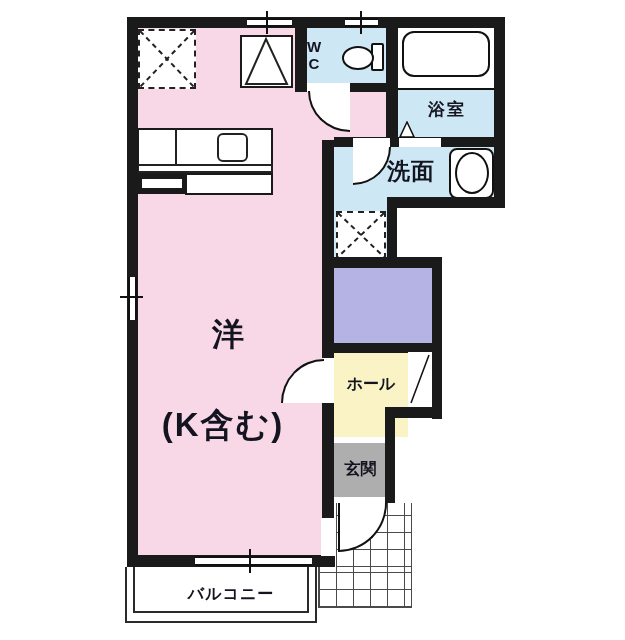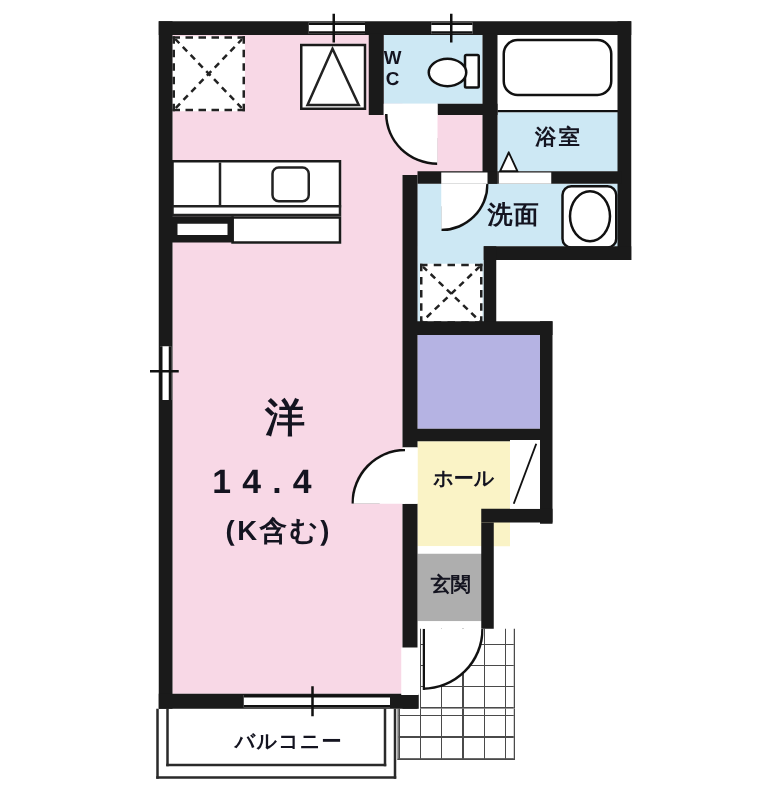--- a/index.html
+++ b/index.html
@@ -142,21 +142,20 @@
   <div class="abs win-h" style="left:345px;top:18px;width:33px;height:9px;"></div>
   <div class="abs tick" style="left:360px;top:11px;width:2px;height:23px;"></div>
   <div class="abs win-v" style="left:128px;top:277px;width:9px;height:43px;"></div>
   <div class="abs tick" style="left:120px;top:296px;width:23px;height:2px;"></div>
   <div class="abs win-h" style="left:195px;top:556px;width:117px;height:10px;"></div>
   <div class="abs tick" style="left:249px;top:549px;width:2px;height:24px;"></div>
 
   <div class="abs lbl" style="left:299px;top:35px;width:30px;height:40px;font-size:15px;white-space:pre-line;line-height:17px;">W
 C</div>
   <div class="abs lbl" style="left:417px;top:100px;width:60px;height:20px;font-size:17px;letter-spacing:2px;">浴室</div>
-  <div class="abs lbl" style="left:385px;top:162px;width:52px;height:20px;font-size:20px;letter-spacing:1px;">洗面</div>
+  <div class="abs lbl" style="left:385px;top:162px;width:52px;height:20px;font-size:23px;letter-spacing:1px;">洗面</div>
   <div class="abs lbl" style="left:334px;top:374px;width:74px;height:20px;font-size:16px;">ホール</div>
   <div class="abs lbl" style="left:334px;top:459px;width:53px;height:20px;font-size:16px;">玄関</div>
   <div class="abs lbl" style="left:133px;top:584px;width:176px;height:20px;font-size:16px;letter-spacing:1px;padding-left:20px;">バルコニー</div>
   <div class="abs lbl" style="left:198px;top:315px;width:60px;height:38px;font-size:32px;">洋</div>
-  <div class="abs lbl" style="left:149px;top:370px;width:130px;height:30px;font-size:27px;letter-spacing:9px;font-weight:600;">14.4</div>
-  <div class="abs lbl" style="left:143px;top:410px;width:160px;height:30px;font-size:22px;letter-spacing:2px;">(K含む)</div>
+  <div class="abs lbl" style="left:143px;top:410px;width:160px;height:30px;font-size:33px;letter-spacing:2px;">(K含む)</div>
 
 </div>
 
 </body></html>

